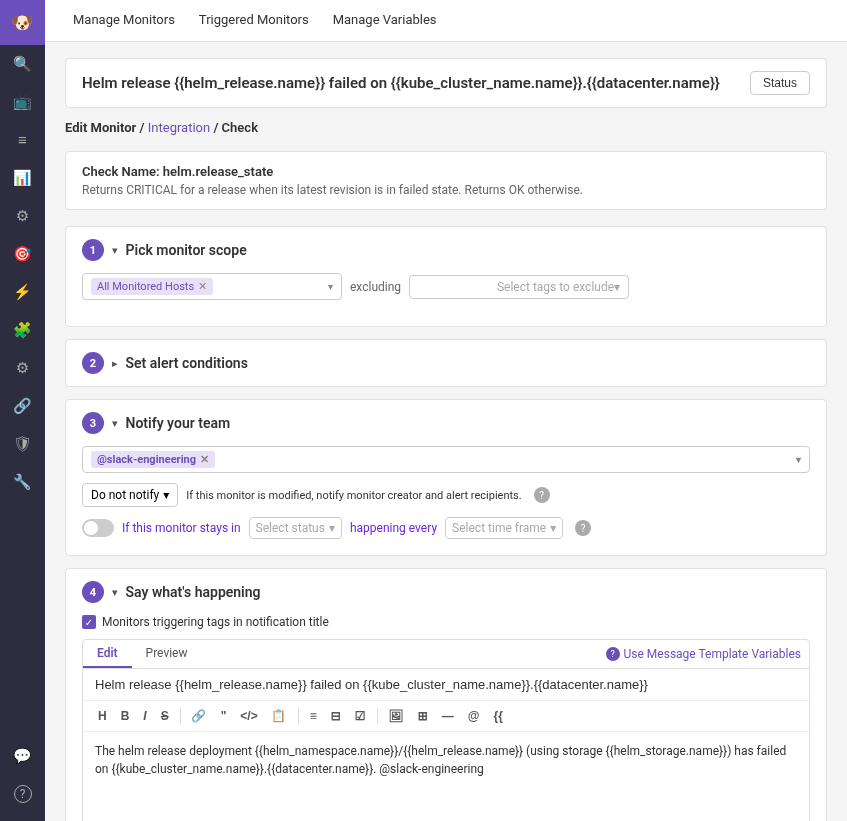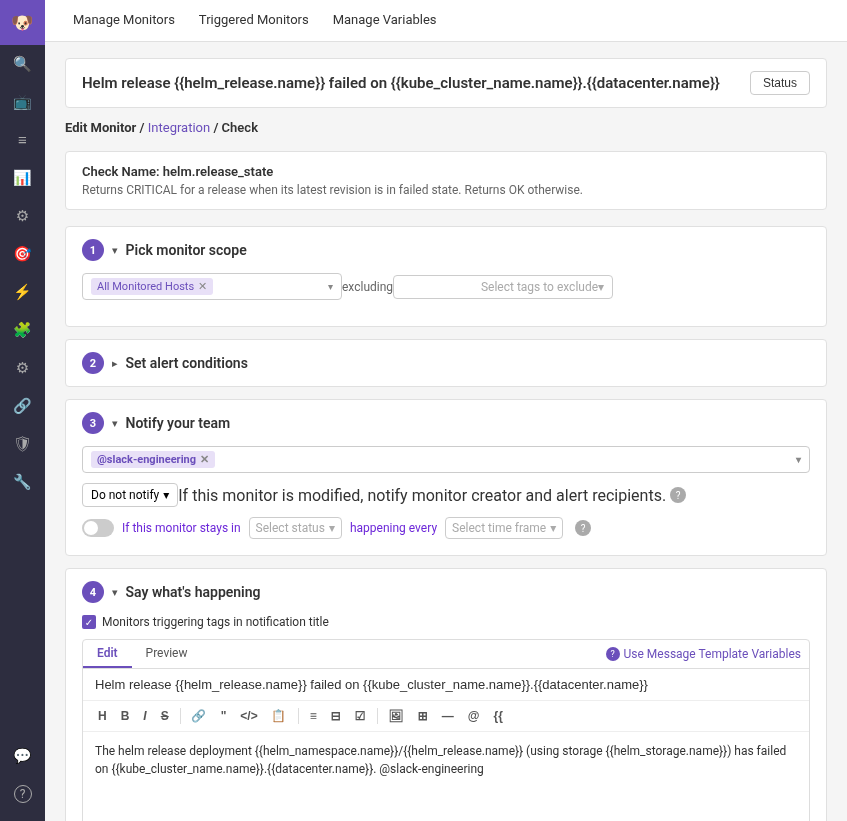--- a/index.html
+++ b/index.html
@@ -168,20 +168,21 @@
       font-size: 14px;
     }
     .section-body {
       padding: 0 16px 16px 16px;
     }
 
     
     .form-row {
       display: flex;
       align-items: center;
+      gap: 8px;
       margin-bottom: 10px;
     }
     .tag-select {
       border: 1px solid #ccc;
       border-radius: 4px;
       padding: 4px 8px;
       display: flex;
       align-items: center;
       gap: 6px;
       min-width: 260px;
@@ -236,21 +237,21 @@
       border: 1px solid #ccc;
       border-radius: 4px;
       padding: 4px 8px;
       background: white;
       font-size: 12px;
       cursor: pointer;
       display: inline-flex;
       align-items: center;
       gap: 4px;
     }
-    .notify-text { color: #333; font-size: 16px; }
+    .notify-text { color: #333; font-size: 11px; }
     .help-icon {
       width: 16px;
       height: 16px;
       border-radius: 50%;
       background: #aaa;
       color: white;
       font-size: 10px;
       display: inline-flex;
       align-items: center;
       justify-content: center;

